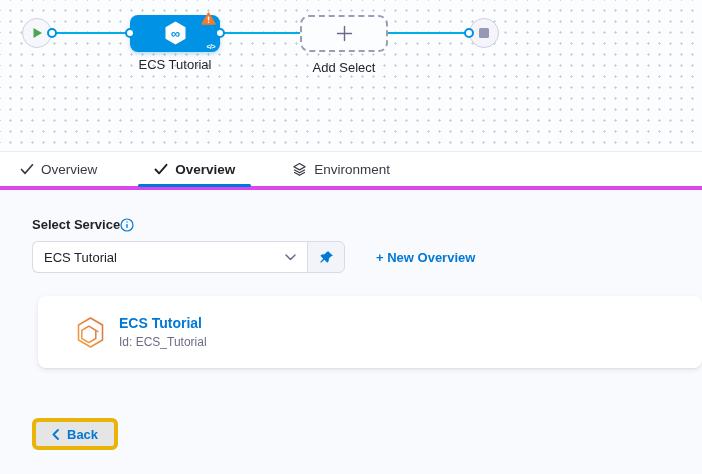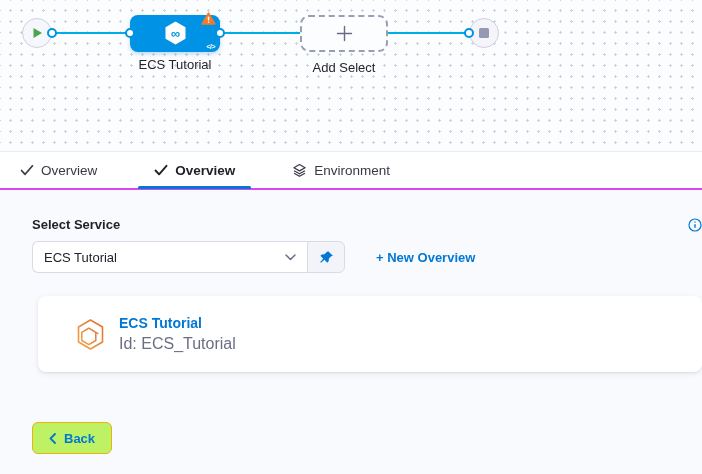--- a/index.html
+++ b/index.html
@@ -59,37 +59,37 @@
   .end-node {
     position:absolute; left:469px; top:18px; width:30px; height:30px;
     border-radius:50%; background:#f4f4fa; border:1px solid #cdd0e1;
     display:flex; align-items:center; justify-content:center;
   }
   .stop-square { width:10px; height:10px; background:#9498b3; border-radius:1.5px; }
 
   
   .tabbar {
     height:38px; background:#fff; display:flex; align-items:stretch;
-    padding-left:4px; border-bottom:2px solid #d946ef;
+    padding-left:4px; border-bottom:4px solid #d946ef;
   }
   .tab {
     position:relative; display:flex; align-items:center; gap:7px;
     padding:0 16px; margin-right:25px; font-size:13.5px; color:#383946; cursor:pointer;
     white-space:nowrap;
   }
   .tab.active { font-weight:bold; color:#1f2026; }
   .tab.active::after {
     content:""; position:absolute; left:0; right:0; bottom:-1px; height:3px;
     background:#0278d5; border-radius:2px;
   }
   .tab svg { flex:none; }
 
   
   .content { padding:27px 0 0 32px; height:284px; }
-  .field-label-row { display:flex; align-items:center; gap:0;justify-content:space-between; }
+  .field-label-row { display:flex; align-items:center; gap:0; }
   .field-label { font-size:13px; font-weight:bold; color:#22222a; }
   .select-row { display:flex; align-items:center; margin-top:9px; }
   .select-group { display:flex; width:313px; height:32px; }
   .select-box {
     flex:1; background:#fff; border:1px solid #d9dae5; border-right:none;
     border-radius:6px 0 0 6px; display:flex; align-items:center;
     justify-content:space-between; padding:0 11px; cursor:pointer;
   }
   .select-value { font-size:13px; color:#22222a; }
   .pin-btn {
@@ -101,26 +101,26 @@
     margin-left:31px; color:#0278d5; font-size:13px; font-weight:bold;
     text-decoration:none; cursor:pointer;
   }
   .service-card {
     margin:23px 0 0 6px; background:#fff; border-radius:8px;
     box-shadow:0 1px 2px rgba(40,41,61,.06), 0 2px 5px rgba(96,97,112,.12);
     padding:19px 0 19px 37px; display:flex; align-items:center; gap:13px;
   }
   .card-texts { display:flex; flex-direction:column; }
   .card-title { color:#0278d5; font-size:14px; font-weight:bold; cursor:pointer; }
-  .card-id { color:#6b6d85; font-size:16px; margin-top:4px; }
+  .card-id { color:#6b6d85; font-size:12px; margin-top:4px; }
 
   .footer-btns { display:flex; gap:12px; margin-top:50px; }
   .btn { height:32px; border-radius:6px; display:flex; align-items:center; gap:8px;
          font-size:13px; font-weight:bold; cursor:pointer; font-family:inherit; }
-  .btn-back { background:#bef264; border:1px solid #eab308; color:#0278d5; padding:0 16px; }
+  .btn-back { background:#e5e5e5; border:4px solid #eab308; color:#0278d5; padding:0 16px; }
   .btn-continue { background:#0278d5; border:1px solid #0278d5; color:#fff; padding:0 16px; }
 </style>
 </head>
 <body>
 
 <div class="canvas">
 
   <div class="pipe-line line-1"></div>
   <div class="pipe-line line-2"></div>
   <div class="pipe-line line-3"></div>

